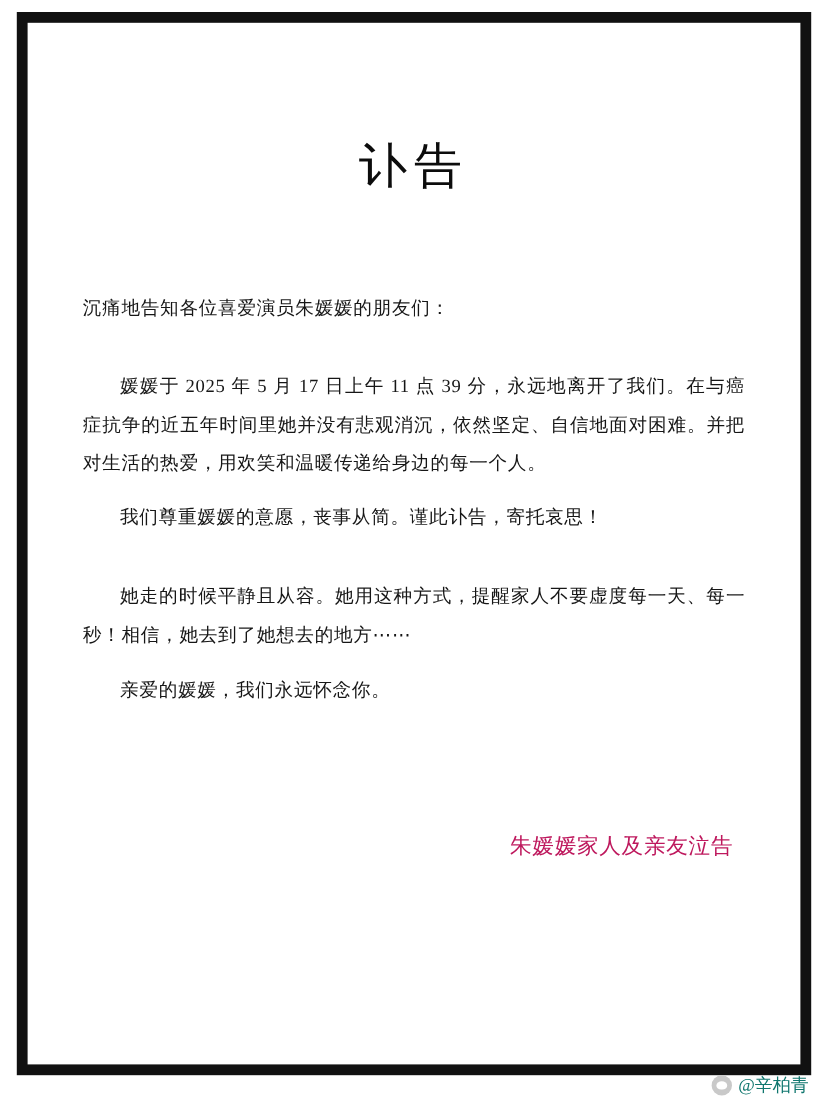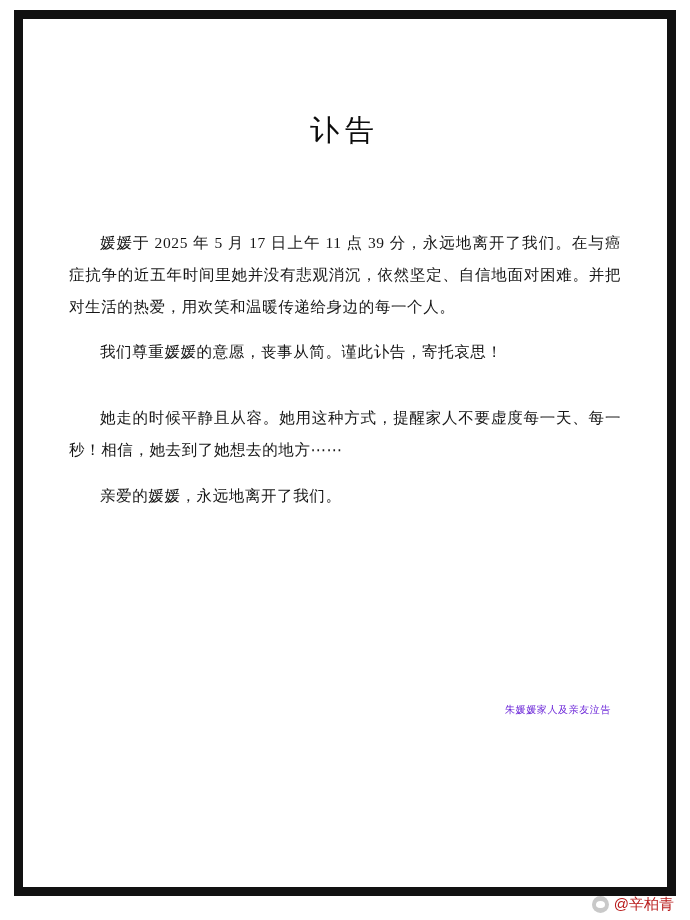--- a/index.html
+++ b/index.html
@@ -41,21 +41,21 @@
     left: 0;
     top: 0;
     right: 0;
     bottom: 0;
     padding: 0 46px;
     box-sizing: border-box;
   }
 
   .notice-title {
     text-align: center;
-    font-size: 29px;
+    font-size: 40px;
     letter-spacing: 6px;
     color: #0c0c0c;
     margin-top: 92px;
     font-weight: 400;
     font-family: "Liberation Serif", "DejaVu Serif", serif;
   }
 
   .body-block {
     margin-top: 76px;
   }
@@ -78,22 +78,22 @@
   }
 
   .para.tight {
     margin-top: 14px;
   }
 
   .signature {
     position: absolute;
     right: 56px;
     bottom: 170px;
-    font-size: 10px;
-    color: #6d28d9;
+    font-size: 18px;
+    color: #be185d;
     letter-spacing: 0.6px;
   }
 
   
   .watermark {
     position: absolute;
     right: 16px;
     bottom: 6px;
     display: flex;
     align-items: center;
@@ -114,44 +114,46 @@
     content: "";
     position: absolute;
     left: 4px;
     top: 5px;
     width: 9px;
     height: 7px;
     border-radius: 50% 50% 45% 45%;
     background: #ffffff;
   }
   .wm-text {
-    color: #b91c1c;
+    color: #0f766e;
     white-space: nowrap;
+    font-family: Liberation Serif, serif;
   }
 </style>
 </head>
 <body>
 
 <div class="page">
 
   <div class="notice-frame">
     <div class="notice-inner">
 
       <div class="notice-title">讣告</div>
 
       <div class="body-block">
 
+        <div class="salutation">沉痛地告知各位喜爱演员朱媛媛的朋友们：</div>
 
         <div class="para">媛媛于 2025 年 5 月 17 日上午 11 点 39 分，永远地离开了我们。在与癌症抗争的近五年时间里她并没有悲观消沉，依然坚定、自信地面对困难。并把对生活的热爱，用欢笑和温暖传递给身边的每一个人。</div>
 
         <div class="para tight">我们尊重媛媛的意愿，丧事从简。谨此讣告，寄托哀思！</div>
 
         <div class="para">她走的时候平静且从容。她用这种方式，提醒家人不要虚度每一天、每一秒！相信，她去到了她想去的地方⋯⋯</div>
 
-        <div class="para tight">亲爱的媛媛，永远地离开了我们。</div>
+        <div class="para tight">亲爱的媛媛，我们永远怀念你。</div>
 
       </div>
 
       <div class="signature">朱媛媛家人及亲友泣告</div>
 
     </div>
   </div>
 
   <div class="watermark">
     <span class="weibo-eye"></span>

